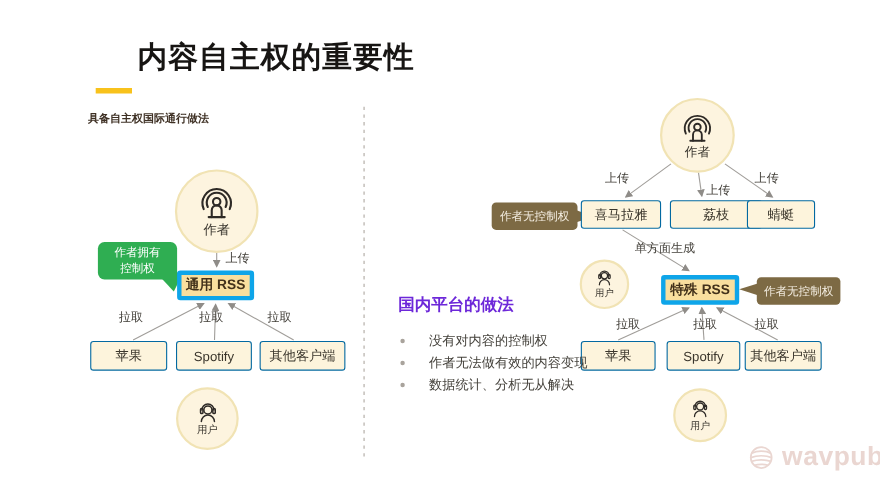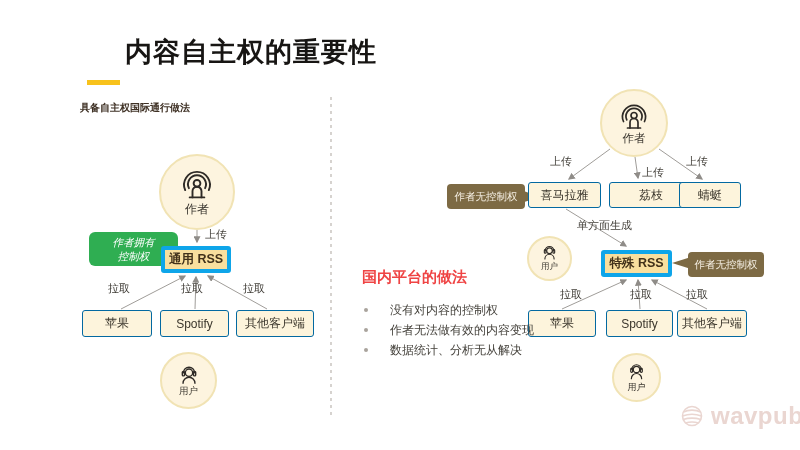--- a/index.html
+++ b/index.html
@@ -2,21 +2,21 @@
 <html><head>
 <meta charset="utf-8">
 <style>
   html,body{margin:0;padding:0;}
   body{width:800px;height:450px;position:relative;background:#ffffff;overflow:hidden;
        font-family:"Liberation Sans","DejaVu Sans",sans-serif;}
   .abs{position:absolute;}
   .slide-title{font-size:27px;font-weight:bold;color:#171513;letter-spacing:1px;}
   .title-underline{width:33px;height:5px;background:#F8C21C;}
   .section-heading{font-size:10px;font-weight:bold;color:#3E3024;text-align:right;}
-  .section-heading-lg{font-size:15px;font-weight:bold;color:#ef4444;}
+  .section-heading-lg{font-size:15px;font-weight:bold;color:#6d28d9;}
   .circle{background:#FDF4DF;border:2px solid #F1E3B4;border-radius:50%;
           display:flex;flex-direction:column;align-items:center;justify-content:center;box-sizing:border-box;}
   .circle .clabel{color:#3A362F;}
   .node-box{background:#FDF4DC;border:1px solid #0369a1;border-radius:3px;box-sizing:border-box;
             display:flex;align-items:center;justify-content:center;font-size:12px;color:#3B362C;}
   .rss-box{background:#F9DF9E;border:4px solid #0ea5e9;border-radius:3px;box-sizing:border-box;
            display:flex;align-items:center;justify-content:center;font-size:12.5px;font-weight:600;color:#42311A;}
   .edge-label{font-size:11px;color:#44413B;}
   .callout-green{background:#2FAE52;border-radius:6px;color:#ffffff;font-size:10.5px;line-height:1.35;
                  display:flex;flex-direction:column;align-items:center;justify-content:center;}
@@ -74,21 +74,21 @@
       <circle cx="0" cy="-1.5" r="3"></circle>
       <path d="M -4,11 V 5.5 A 4,4 0 0 1 4,5.5 V 11"></path>
       <path d="M -6.5,11 H 6.5"></path>
     </svg>
   </span>
   <span class="clabel" style="font-size:12px;margin-top:-2px;">作者</span>
 </div>
 
 <div class="abs edge-label" style="left:205px;top:227px;z-index:1;">上传</div>
 
-<div class="abs callout-green" style="left:89px;top:232px;width:89px;height:34px;z-index:1;font-style:italic;">
+<div class="abs callout-green" style="left:89px;top:220px;width:72px;height:34px;z-index:1;">
   <span>作者拥有</span>
   <span>控制权</span>
 </div>
 
 <div class="abs rss-box" style="left:161px;top:246px;width:70px;height:27px;z-index:1;">通用 RSS</div>
 
 <div class="abs edge-label" style="left:108px;top:281px;z-index:1;">拉取</div>
 <div class="abs edge-label" style="left:181px;top:281px;z-index:1;">拉取</div>
 <div class="abs edge-label" style="left:243px;top:281px;z-index:1;">拉取</div>
 

